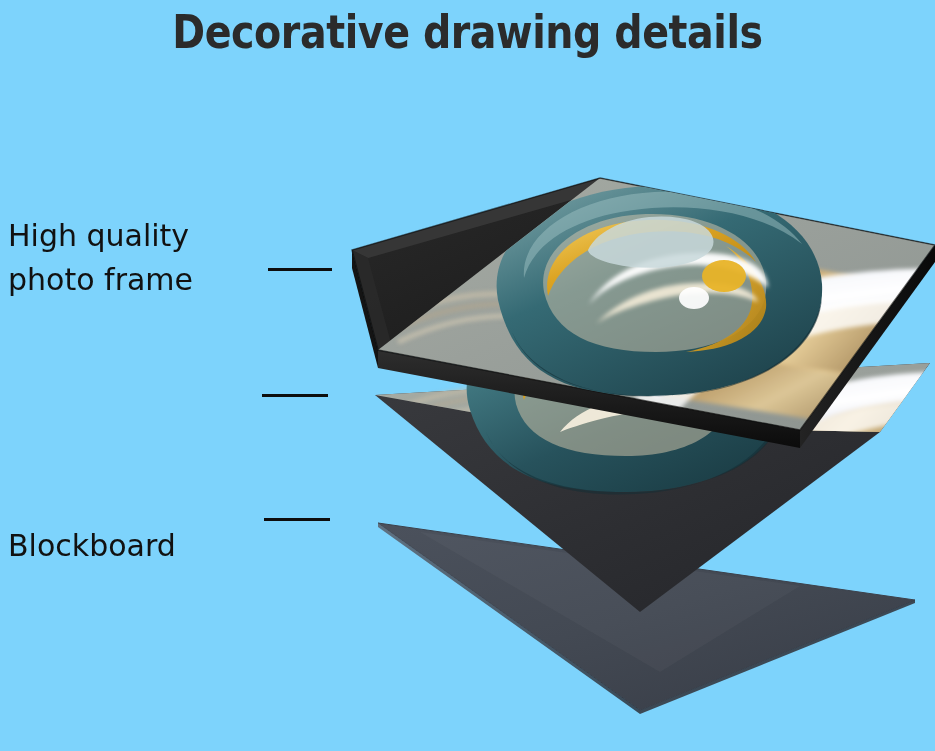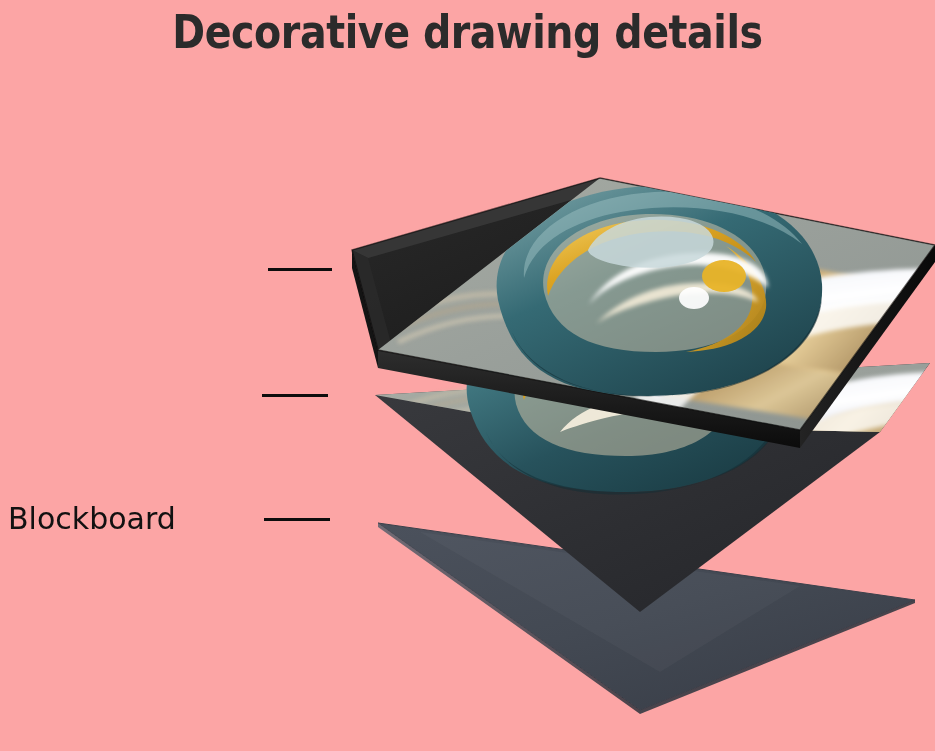--- a/index.html
+++ b/index.html
@@ -12,21 +12,21 @@
     height: 751px;
     overflow: hidden;
     font-family: "DejaVu Sans", "Liberation Sans", sans-serif;
     position: relative;
   }
 
   #page {
     position: relative;
     width: 935px;
     height: 751px;
-    background: #fca5a5;
+    background: #7dd3fc;
   }
 
   
   .title {
     position: absolute;
     left: 0;
     top: 4px;
     width: 935px;
     text-align: center;
     font-family: "DejaVu Sans", "Liberation Sans", sans-serif;
@@ -45,21 +45,21 @@
     position: absolute;
     color: #111111;
     font-family: "DejaVu Sans", "Liberation Sans", sans-serif;
     font-weight: 400;
     font-size: 30px;
     line-height: 44px;
     white-space: pre-line;
   }
   .callout-1 { left: 8px;  top: 214px; }
   .callout-2 { left: 8px;  top: 373px; }
-  .callout-3 { left: 8px;  top: 497px; }
+  .callout-3 { left: 8px;  top: 524px; }
 
   .leader {
     position: absolute;
     height: 3px;
     background: #0d0d0d;
   }
   .leader-1 { left: 268px; top: 268px; width: 64px; }
   .leader-2 { left: 262px; top: 394px; width: 66px; }
   .leader-3 { left: 264px; top: 518px; width: 66px; }
 
@@ -325,20 +325,22 @@
           <path d="M524,278 C 520,232 580,196 654,192 C 718,189 776,210 802,244
                    C 766,216 710,204 652,208 C 582,213 534,240 524,278 Z" fill="#9cc0c2" opacity="0.5"></path>
 
           <path d="M512,332 C 532,378 596,400 666,396 C 748,392 812,356 822,298
                    C 818,356 748,394 664,396 C 584,398 530,376 512,332 Z" fill="#11282f" opacity="0.55"></path>
         </g>
       </g>
     </svg>
   </div>
 
+  <div class="callout callout-1">High quality
+photo frame</div>
   <div class="leader leader-1"></div>
 
   <div class="leader leader-2"></div>
 
   <div class="callout callout-3">Blockboard</div>
   <div class="leader leader-3"></div>
 
 </div>
 
 </body></html>

